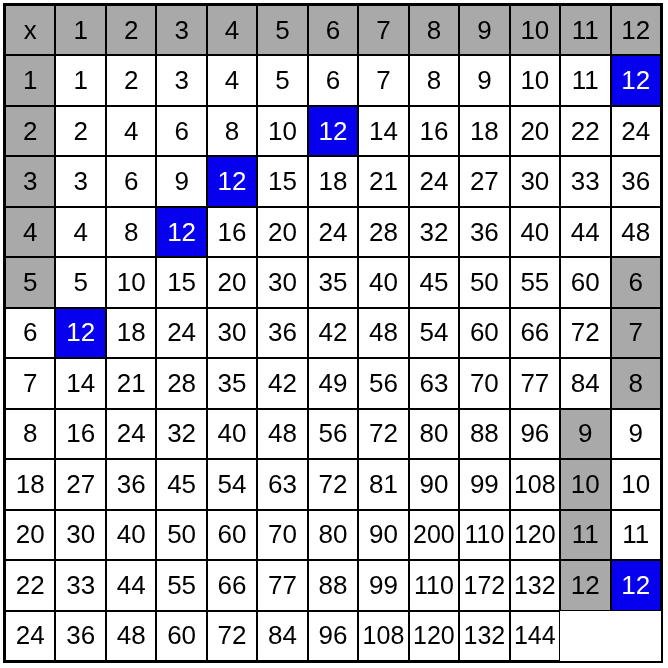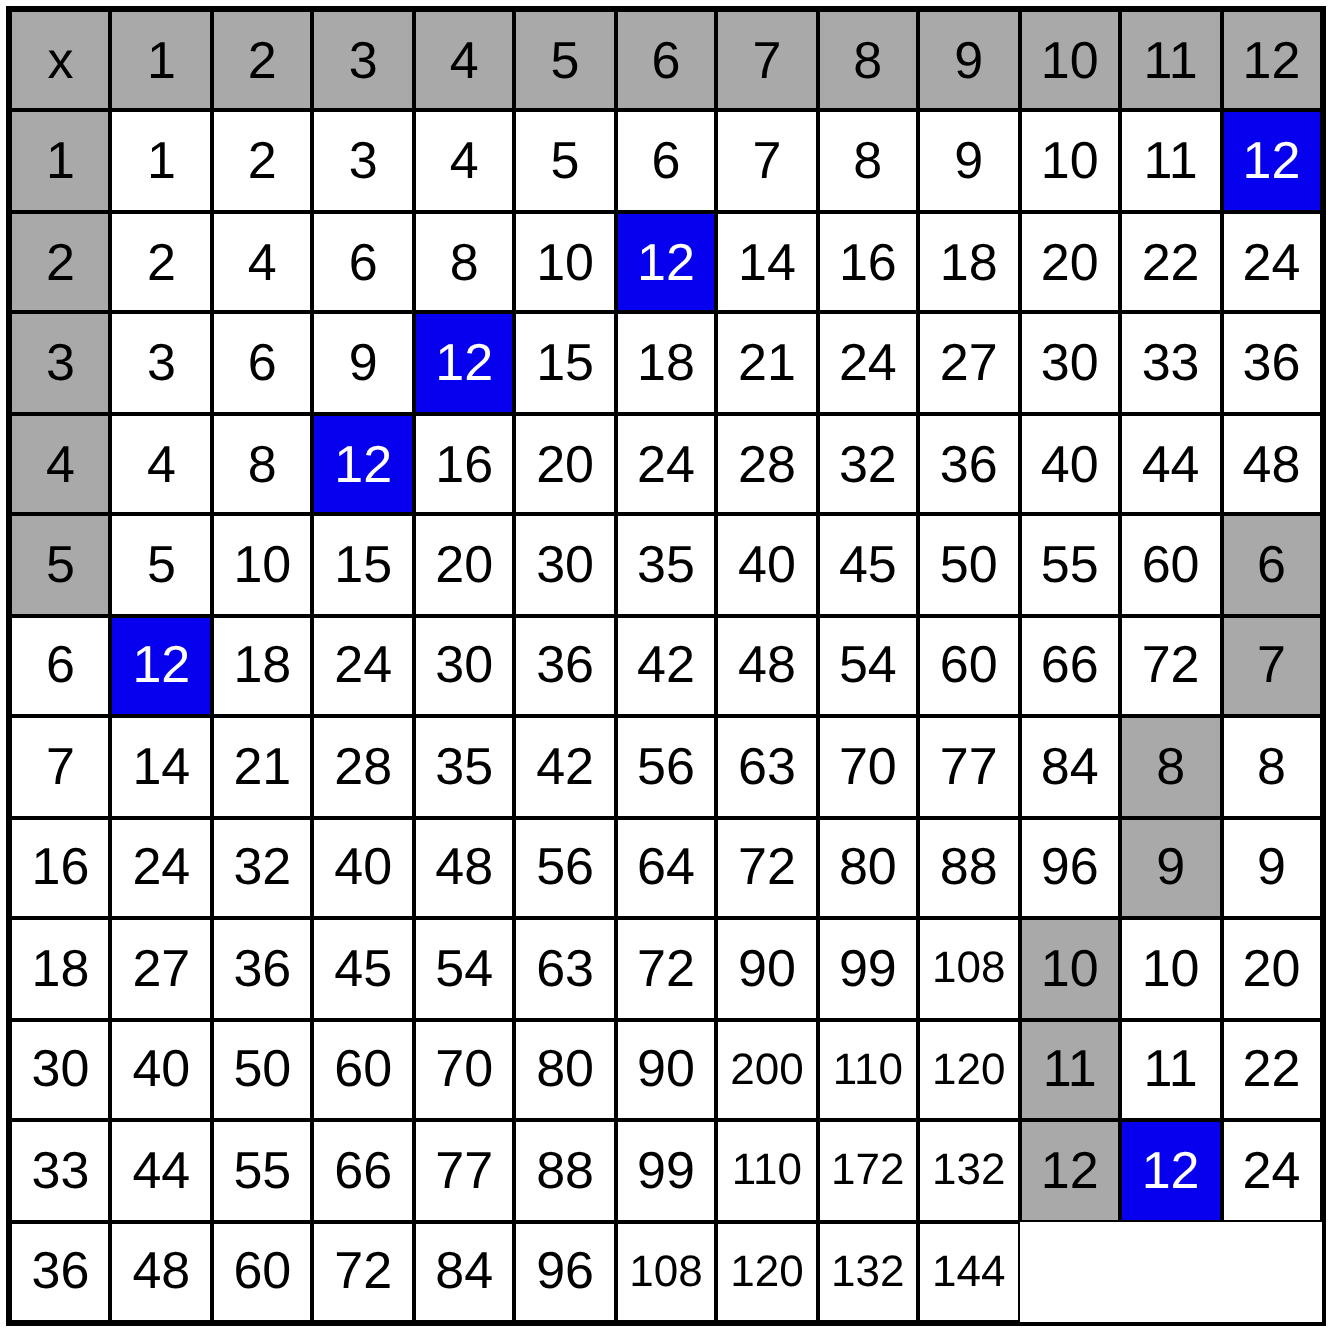--- a/index.html
+++ b/index.html
@@ -30,21 +30,21 @@
       white-space: nowrap;
     }
     .cell.header {
       background: #a9a9a9;
     }
     .cell.highlight {
       background: #0600ee;
       color: #fff;
     }
     .cell.small {
-      font-size: 22px;
+      font-size: 25px;
     }
   </style>
 </head>
 <body>
 
 <div class="grid">
   <div class="cell header">x</div>
   <div class="cell header">1</div>
   <div class="cell header">2</div>
   <div class="cell header">3</div>
@@ -141,49 +141,50 @@
   <div class="cell">66</div>
   <div class="cell">72</div>
 
   <div class="cell header">7</div>
   <div class="cell">7</div>
   <div class="cell">14</div>
   <div class="cell">21</div>
   <div class="cell">28</div>
   <div class="cell">35</div>
   <div class="cell">42</div>
+  <div class="cell">49</div>
   <div class="cell">56</div>
   <div class="cell">63</div>
   <div class="cell">70</div>
   <div class="cell">77</div>
   <div class="cell">84</div>
 
   <div class="cell header">8</div>
   <div class="cell">8</div>
   <div class="cell">16</div>
   <div class="cell">24</div>
   <div class="cell">32</div>
   <div class="cell">40</div>
   <div class="cell">48</div>
   <div class="cell">56</div>
-  <div class="cell">64</div>
   <div class="cell">72</div>
   <div class="cell">80</div>
   <div class="cell">88</div>
   <div class="cell">96</div>
 
   <div class="cell header">9</div>
   <div class="cell">9</div>
   <div class="cell">18</div>
   <div class="cell">27</div>
   <div class="cell">36</div>
   <div class="cell">45</div>
   <div class="cell">54</div>
   <div class="cell">63</div>
   <div class="cell">72</div>
+  <div class="cell">81</div>
   <div class="cell">90</div>
   <div class="cell">99</div>
   <div class="cell small">108</div>
 
   <div class="cell header">10</div>
   <div class="cell">10</div>
   <div class="cell">20</div>
   <div class="cell">30</div>
   <div class="cell">40</div>
   <div class="cell">50</div>

